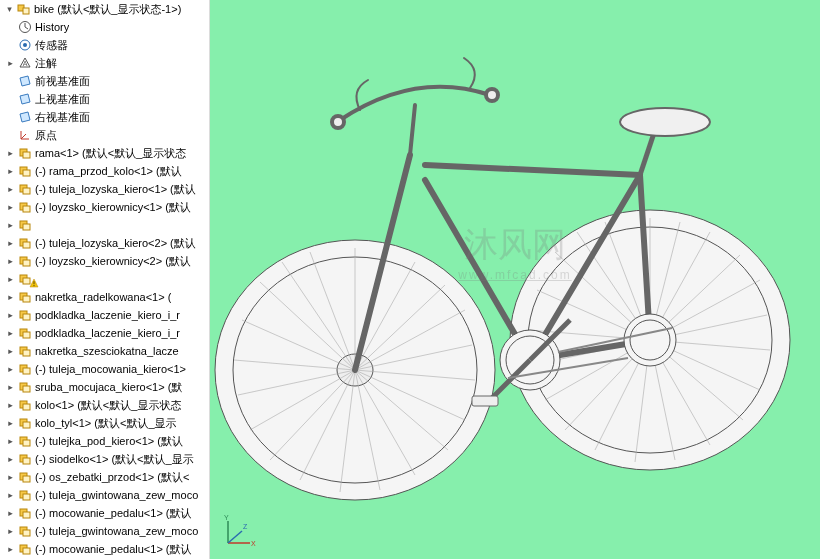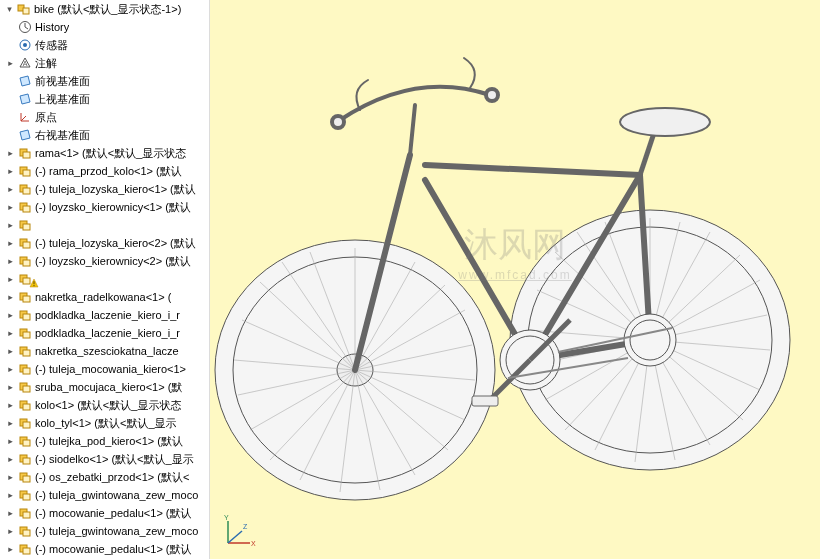--- a/index.html
+++ b/index.html
@@ -5,21 +5,21 @@
   * { box-sizing: border-box; margin: 0; padding: 0; }
   html, body { width: 820px; height: 559px; overflow: hidden; font-family: "Microsoft YaHei", "SimSun", Arial, sans-serif; font-size: 11px; background: #fff; }
   .app { display: flex; width: 100%; height: 100%; }
   .tree-panel { width: 210px; height: 100%; background: #fff; border-right: 1px solid #dcdcdc; overflow: hidden; position: relative; }
   .tree-inner { position: absolute; top: 0; left: 0; right: 0; }
   .tree-row { display: flex; align-items: center; height: 18px; padding-left: 4px; white-space: nowrap; cursor: default; color: #000; }
   .tree-row.indent1 { padding-left: 5px; }
   .tree-row .expander { width: 11px; height: 11px; display: inline-flex; align-items: center; justify-content: center; font-size: 9px; color: #555; margin-right: 2px; }
   .tree-row .icon { width: 14px; height: 14px; display: inline-flex; align-items: center; justify-content: center; margin-right: 3px; flex-shrink: 0; }
   .tree-row .label { overflow: hidden; text-overflow: clip; }
-  .viewport { flex: 1; height: 100%; background: #fef9c3; position: relative; display: flex; align-items: center; justify-content: center; }
+  .viewport { flex: 1; height: 100%; background: #86efac; position: relative; display: flex; align-items: center; justify-content: center; }
   .watermark { position: absolute; top: 45%; left: 50%; transform: translate(-50%, -50%); font-size: 34px; color: rgba(120,120,120,.25); font-family: "SimHei", sans-serif; pointer-events: none; text-align: center; }
   .watermark .sub { font-size: 12px; display: block; letter-spacing: 2px; text-decoration: underline; }
   .triad { position: absolute; left: 8px; bottom: 6px; width: 40px; height: 40px; }
   
   .model { position: absolute; inset: 0; }
   .icon svg { width: 14px; height: 14px; }
 </style>
 </head>
 <body>
 
@@ -89,34 +89,34 @@
               <path d="M2 4 L10 2 L12 10 L4 12 Z" fill="#cfe8ff" stroke="#3a7bbf"></path>
             </svg>
         </span>
         <span class="label">上视基准面</span>
       </div>
 
       <div class="tree-row indent1">
         <span class="expander"></span>
         <span class="icon">
           <svg viewBox="0 0 14 14">
+              <path d="M2 4 L10 2 L12 10 L4 12 Z" fill="#cfe8ff" stroke="#3a7bbf"></path>
+            </svg>
+        </span>
+        <span class="label">右视基准面</span>
+      </div>
+
+      <div class="tree-row indent1">
+        <span class="expander"></span>
+        <span class="icon">
+          <svg viewBox="0 0 14 14">
               <path d="M3 11 L3 3 M3 11 L11 11 M3 11 L8 6" stroke="#c0392b" fill="none"></path>
             </svg>
         </span>
         <span class="label">原点</span>
-      </div>
-
-      <div class="tree-row indent1">
-        <span class="expander"></span>
-        <span class="icon">
-          <svg viewBox="0 0 14 14">
-              <path d="M2 4 L10 2 L12 10 L4 12 Z" fill="#cfe8ff" stroke="#3a7bbf"></path>
-            </svg>
-        </span>
-        <span class="label">右视基准面</span>
       </div>
 
       <div id="components-mount">
           <div class="tree-row indent1">
             <span class="expander">▸</span>
             <span class="icon">
               <svg viewBox="0 0 14 14">
                 <rect x="2" y="3" width="7" height="7" fill="#f7c948" stroke="#b8860b"></rect>
                 <rect x="5" y="6" width="7" height="6" fill="#fff3c4" stroke="#b8860b"></rect>
               </svg>

